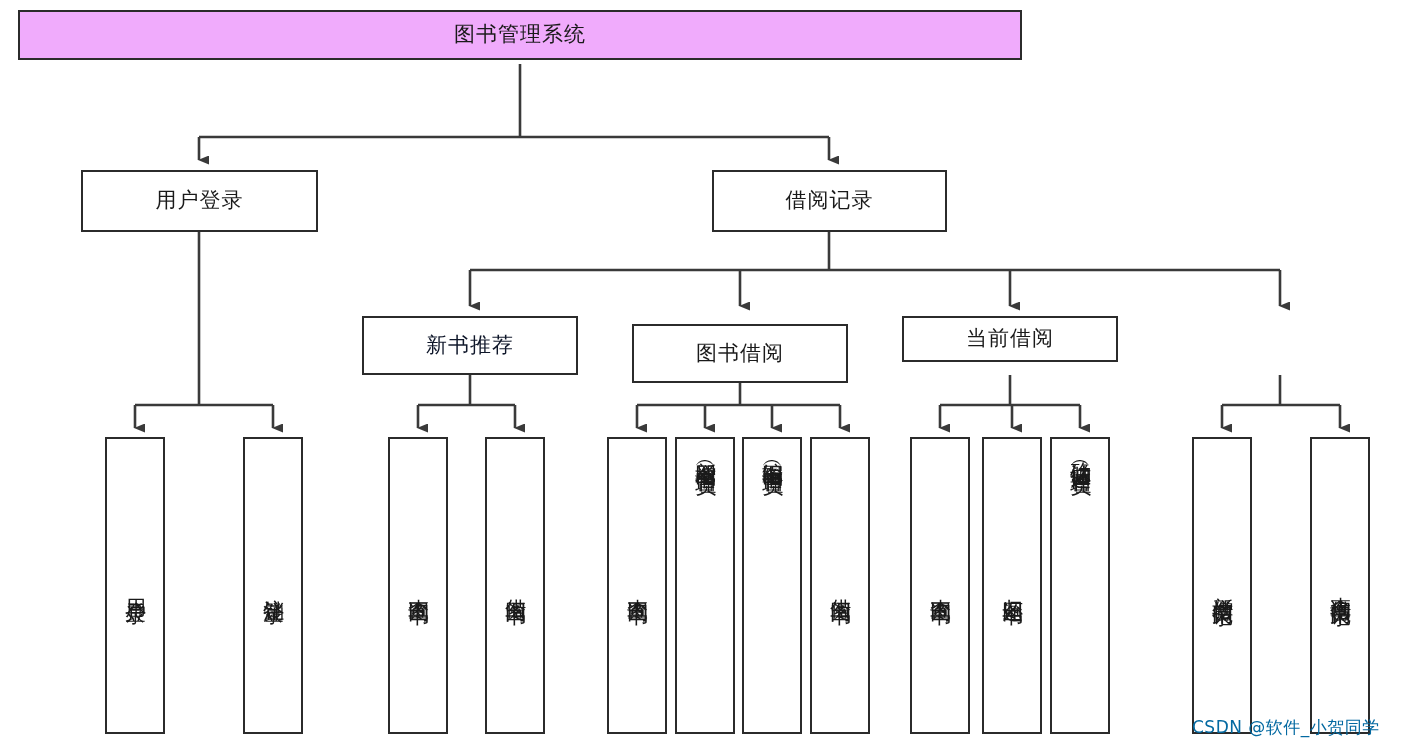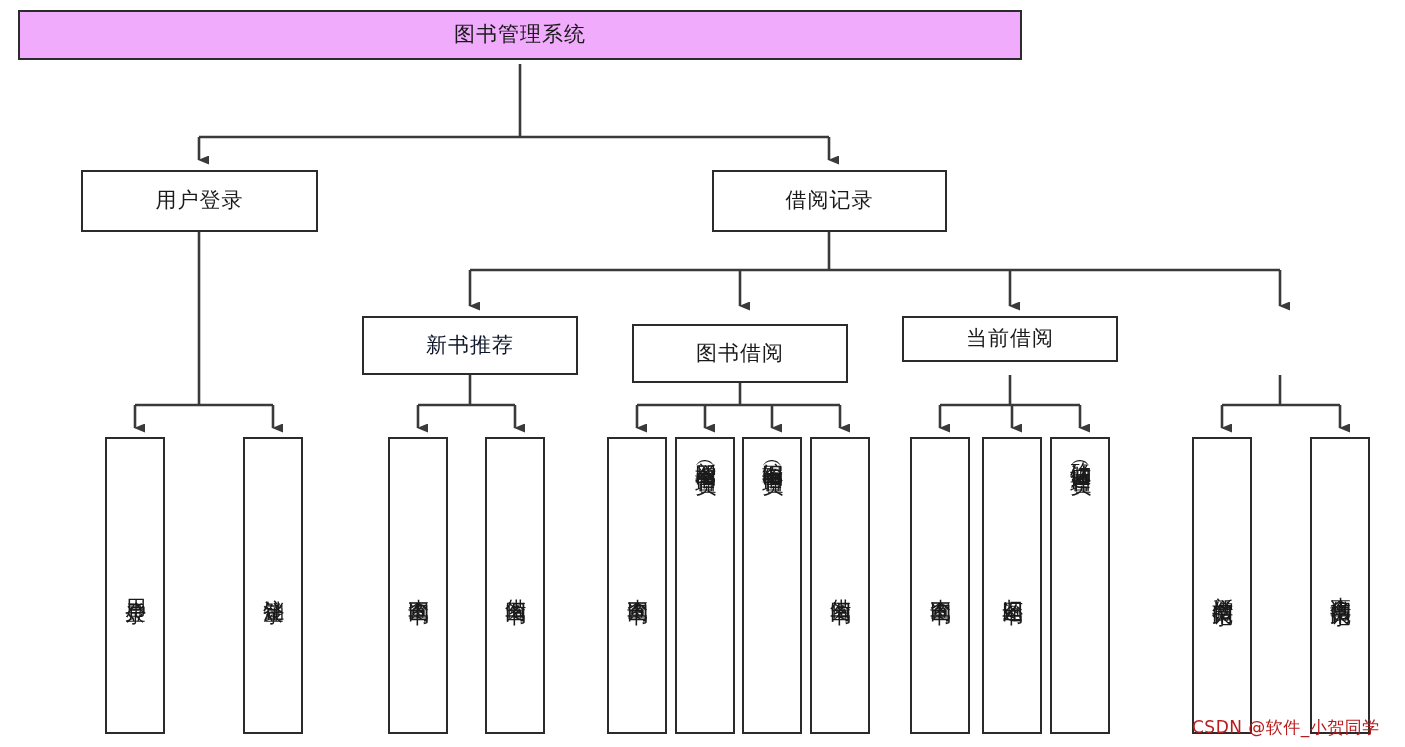--- a/index.html
+++ b/index.html
@@ -176,17 +176,17 @@
   <div class="node node-v" style="left: 1050px; top: 437px; width: 60px; height: 297px; border-color: rgb(43, 43, 43); background: rgb(255, 255, 255); color: rgb(26, 26, 26);">
     <span class="node-label">确认归还（管理员）</span>
   </div>
   <div class="node node-v v-center" style="left: 1192px; top: 437px; width: 60px; height: 297px; border-color: rgb(43, 43, 43); background: rgb(255, 255, 255); color: rgb(26, 26, 26);">
     <span class="node-label">新增借阅记录</span>
   </div>
   <div class="node node-v v-center" style="left: 1310px; top: 437px; width: 60px; height: 297px; border-color: rgb(43, 43, 43); background: rgb(255, 255, 255); color: rgb(26, 26, 26);">
     <span class="node-label">查询借阅记录</span>
   </div>
 
-  <div class="watermark" style="left: 1192px; top: 716px; color: #b91c1c;">
+  <div class="watermark" style="left: 1192px; top: 716px; color: #0369a1;">
     <span>CSDN @软件_小贺同学</span>
   </div>
 
 </div>
 
 </body></html>

